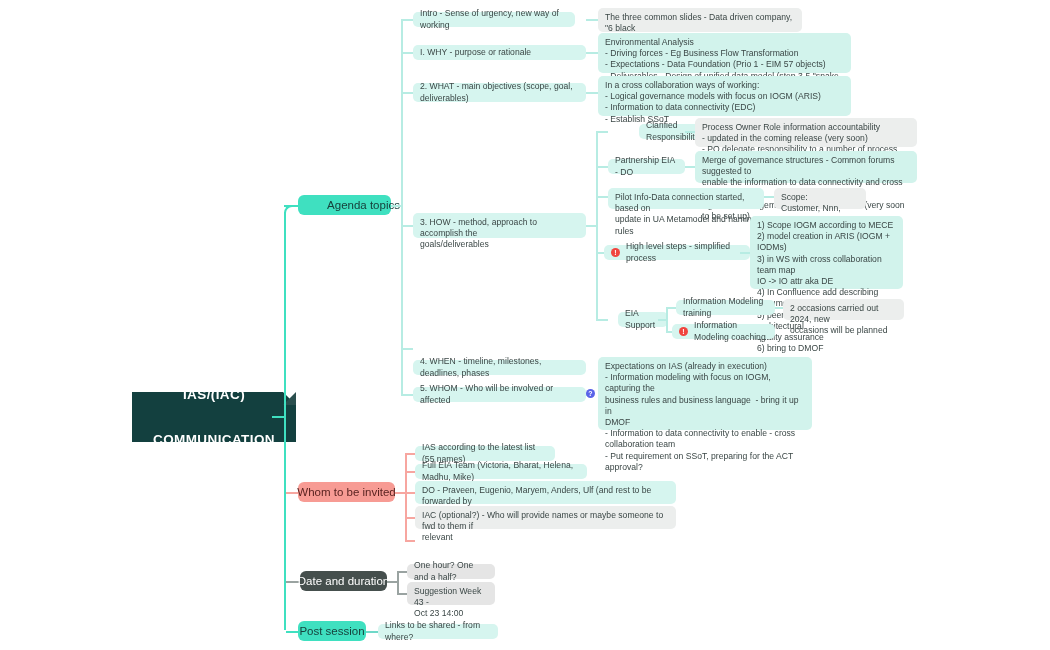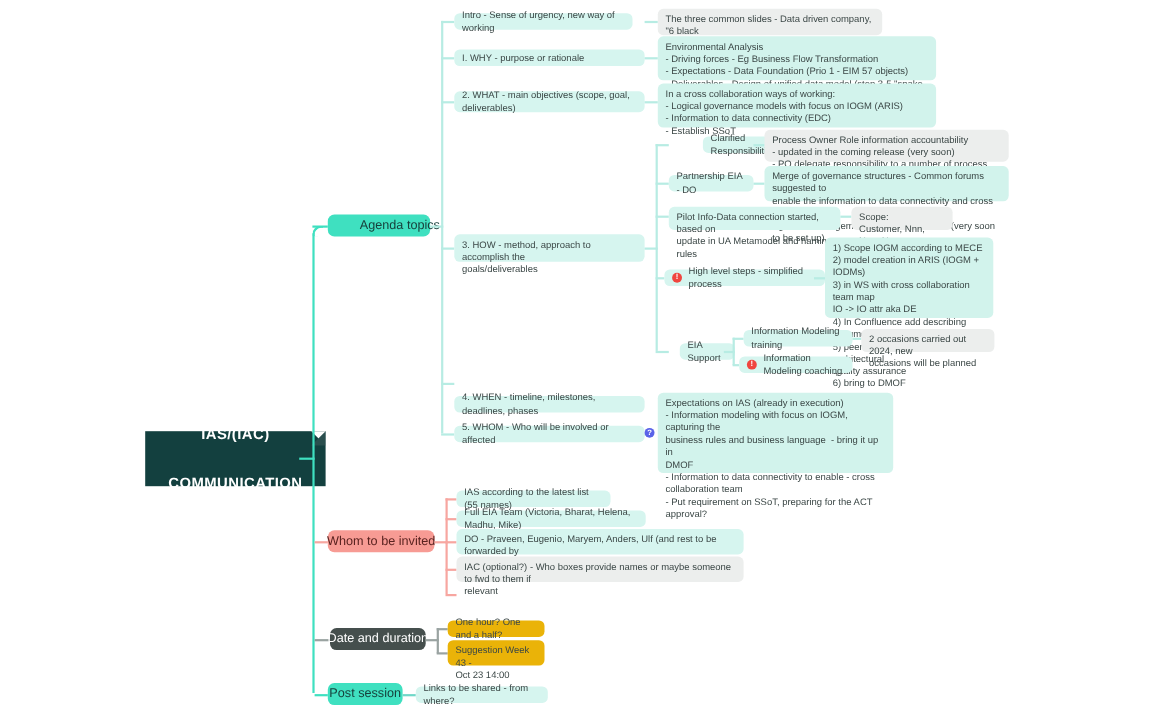--- a/index.html
+++ b/index.html
@@ -69,21 +69,21 @@
     font-size: 8.6px;
     line-height: 11.2px;
     color: #3b4746;
     padding: 4px 7px;
     display: flex; align-items: center;
   }
   .node.multi { align-items: flex-start; }
   .n-mintpale { background: #d6f5ef; }
   .n-mintpale2{ background: #d2f3ec; }
   .n-gray     { background: #eceeed; }
-  .n-peach    { background: #eab308; }
+  .n-peach    { background: #e5e5e5; }
   .node .txt { white-space: pre-wrap; }
 
   
   .ico {
     width: 9px; height: 9px; border-radius: 50%;
     flex: 0 0 auto;
     display: inline-flex; align-items: center; justify-content: center;
     font-size: 7px; font-weight: bold; color: #fff;
     margin-right: 6px;
     line-height: 1;
@@ -289,21 +289,21 @@
     <span class="txt">IAS according to the latest list (55 names)</span>
   </div>
   <div class="node n-mintpale" style="left:415px; top:464px; width:172px; height:15px;">
     <span class="txt">Full EIA Team (Victoria, Bharat, Helena, Madhu, Mike)</span>
   </div>
   <div class="node n-mintpale multi" style="left:415px; top:481px; width:261px; height:23px;">
     <span class="txt">DO - Praveen, Eugenio, Maryem, Anders, Ulf (and rest to be forwarded by
 Praveen)</span>
   </div>
   <div class="node n-gray multi" style="left:415px; top:506px; width:261px; height:23px;">
-    <span class="txt">IAC (optional?) - Who boxes provide names or maybe someone to fwd to them if
+    <span class="txt">IAC (optional?) - Who will provide names or maybe someone to fwd to them if
 relevant</span>
   </div>
 
   <div class="ln h c-gray" style="left:387px; top:581px; width:12px;"></div>
   <div class="ln v c-gray" style="left:397px; top:571px; height:23px;"></div>
   <div class="ln h c-gray" style="left:397px; top:571px; width:10px;"></div>
   <div class="ln h c-gray" style="left:397px; top:593px; width:10px;"></div>
 
   <div class="node n-peach" style="left:407px; top:564px; width:88px; height:15px;">
     <span class="txt">One hour? One and a half?</span>

